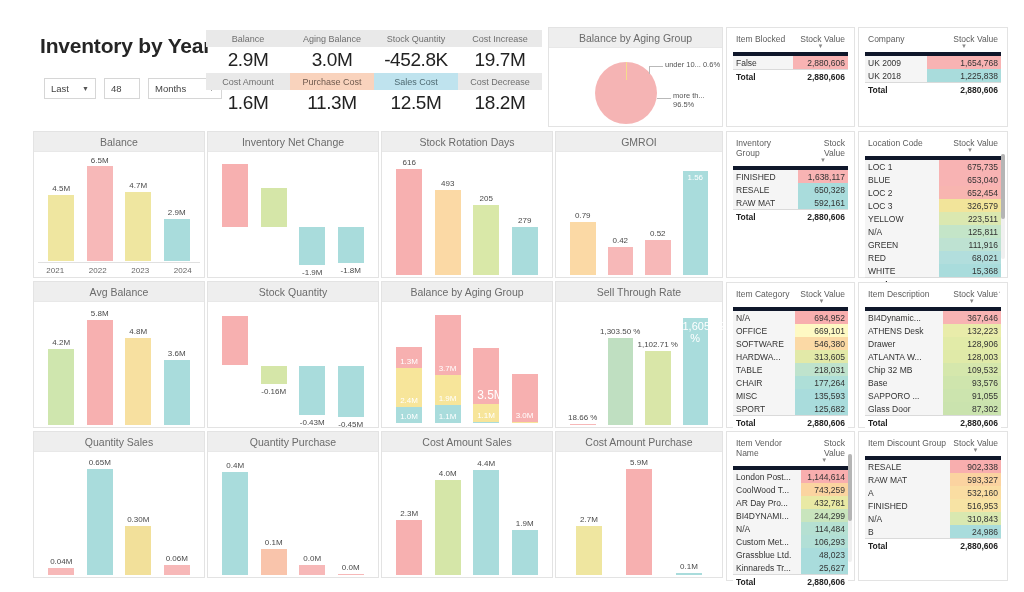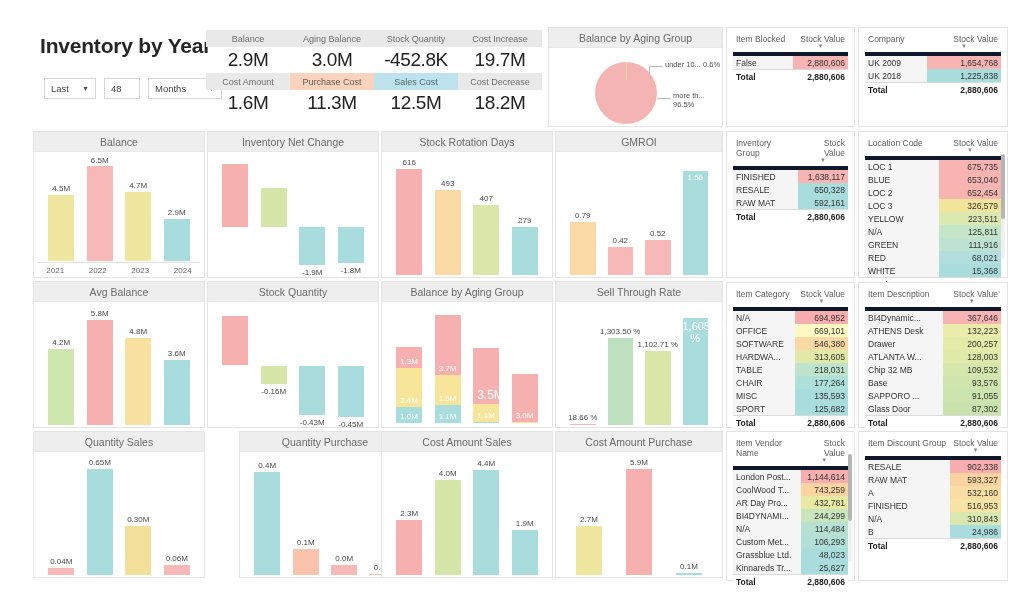--- a/index.html
+++ b/index.html
@@ -228,21 +228,21 @@
               <div style="position:absolute;left:0;right:0;top:12.76231884057971px;height:106.23768115942029px;background:#f7b0b0;"></div>
             </div>
             <div class="bcol" style="justify-content:flex-start;position:relative;">
               <div style="position:absolute;left:-12px;right:-12px;top:22.97536231884058px;">
               <div class="blabel" style="text-align:center;">493</div>
             </div>
               <div style="position:absolute;left:0;right:0;top:33.97536231884058px;height:85.02463768115942px;background:#fbd9a5;"></div>
             </div>
             <div class="bcol" style="justify-content:flex-start;position:relative;">
               <div style="position:absolute;left:-12px;right:-12px;top:37.80724637681159px;">
-              <div class="blabel" style="text-align:center;">407</div>
+              <div class="blabel" style="text-align:center;">205</div>
             </div>
               <div style="position:absolute;left:0;right:0;top:48.80724637681159px;height:70.19275362318841px;background:#d9e8a8;"></div>
             </div>
             <div class="bcol" style="justify-content:flex-start;position:relative;">
               <div style="position:absolute;left:-12px;right:-12px;top:59.88260869565218px;">
               <div class="blabel" style="text-align:center;">279</div>
             </div>
               <div style="position:absolute;left:0;right:0;top:70.88260869565218px;height:48.11739130434783px;background:#a9dcdc;"></div>
             </div>
           </div>
@@ -447,21 +447,21 @@
             </div>
             <div class="bcol" style="justify-content:flex-start;position:relative;">
               <div style="position:absolute;left:-12px;right:-12px;top:98.21917808219177px;">
               <div class="blabel" style="text-align:center;">0.06M</div>
             </div>
               <div style="position:absolute;left:0;right:0;top:109.21917808219177px;height:9.780821917808218px;background:#f7b8b8;"></div>
             </div>
           </div>
         </div>
       </div>
-      <div class="card" style="left: 207px; top: 431px; width: 172px; height: 147px; margin-left: 32px;">
+      <div class="card" style="left: 207px; top: 431px; width: 172px; height: 147px;">
         <div class="card-title">Quantity Purchase</div>
         <div class="plot">
           <div class="bars" style="padding:4px 8px 4px 8px;align-items:stretch;">
             <div class="bcol" style="justify-content:flex-start;position:relative;">
               <div style="position:absolute;left:-12px;right:-12px;top:4.521739130434781px;">
               <div class="blabel" style="text-align:center;">0.4M</div>
             </div>
               <div style="position:absolute;left:0;right:0;top:15.521739130434781px;height:103.47826086956522px;background:#a9dcdc;"></div>
             </div>
             <div class="bcol" style="justify-content:flex-start;position:relative;">
@@ -787,21 +787,21 @@
               <tr>
       <td class="lbl">BI4Dynamic...</td>
       <td class="num" style="background:#f8b3b3;">367,646</td>
     </tr>
               <tr>
       <td class="lbl">ATHENS Desk</td>
       <td class="num" style="background:#e9ecaa;">132,223</td>
     </tr>
               <tr>
       <td class="lbl">Drawer</td>
-      <td class="num" style="background:#e2eba8;">200,257</td>
+      <td class="num" style="background:#e2eba8;">128,906</td>
     </tr>
               <tr>
       <td class="lbl">ATLANTA W...</td>
       <td class="num" style="background:#e0eaa8;">128,003</td>
     </tr>
               <tr>
       <td class="lbl">Chip 32 MB</td>
       <td class="num" style="background:#d5e7ac;">109,532</td>
     </tr>
               <tr>

